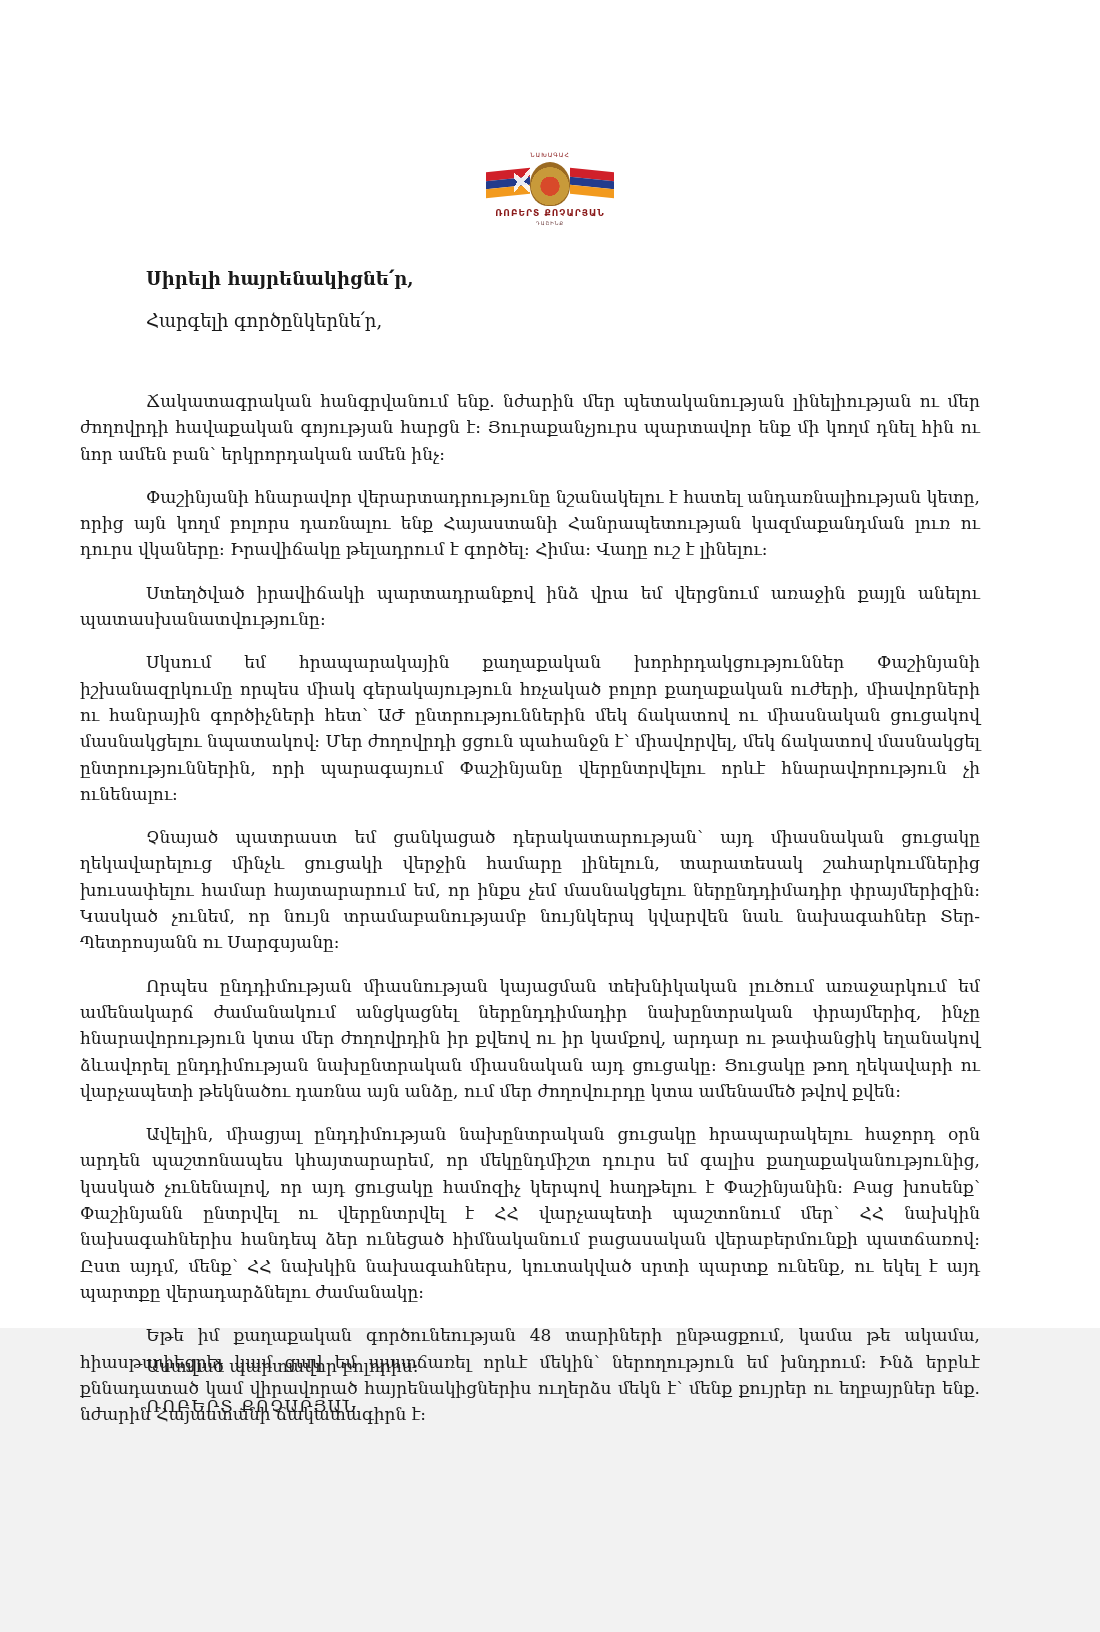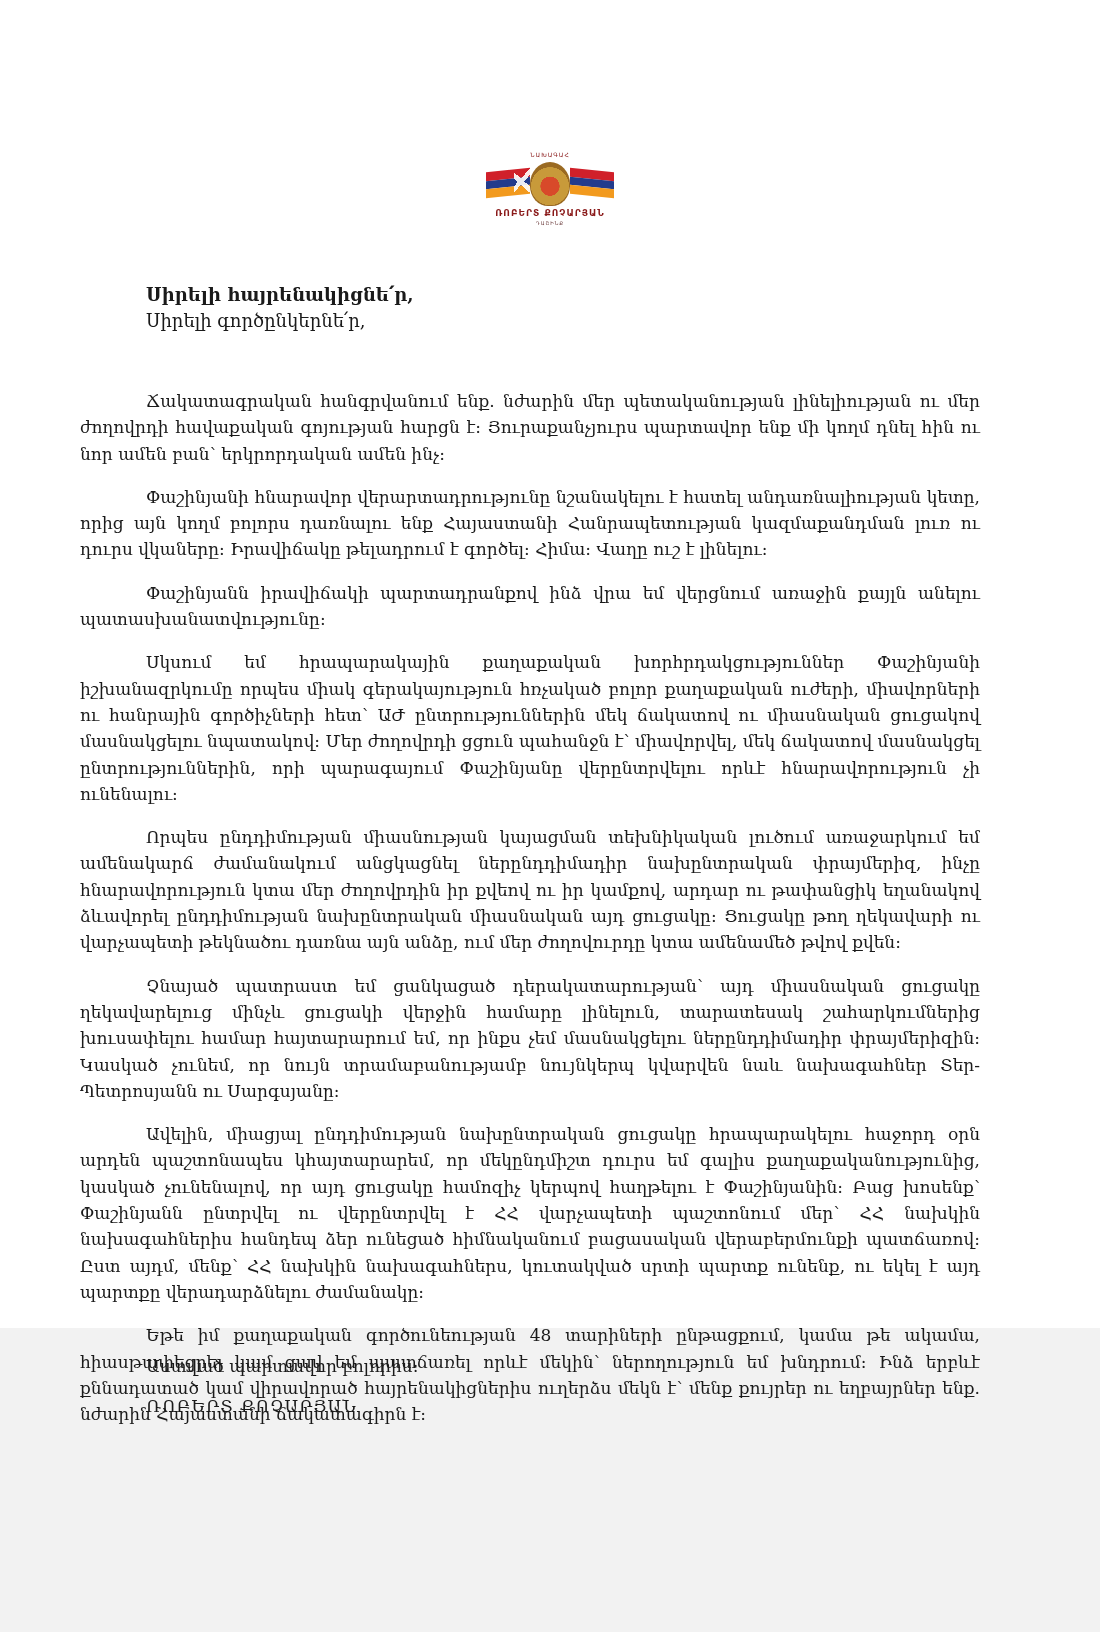--- a/index.html
+++ b/index.html
@@ -42,21 +42,21 @@
       font-family: "DejaVu Sans", sans-serif; font-size: 9px; font-weight: bold;
       color: #8a1a1a; letter-spacing: 1px; margin-top: 2px;
     }
     .logo-sub {
       font-family: "DejaVu Sans", sans-serif; font-size: 5px; color: #6a3a3a;
       letter-spacing: 1px; margin-top: 2px;
     }
     .salutation {
       position: absolute; left: 146px; font-size: 18px; line-height: 22px;
     }
-    .salutation.s1 { top: 268px; font-weight: bold; margin-top: 16px; }
+    .salutation.s1 { top: 268px; font-weight: bold; }
     .salutation.s2 { top: 310px; }
     .body {
       position: absolute; left: 80px; top: 388px; width: 916px;
       font-size: 17px; line-height: 26.3px; text-align: justify;
     }
     .body p { margin: 0 16px 17px 0; text-indent: 66px; }
     .closing { position: absolute; left: 146px; font-size: 17px; line-height: 22px; }
     .closing.c1 { top: 1355px; }
     .closing.c2 { top: 1395px; letter-spacing: 1px; }
   </style>
@@ -79,29 +79,29 @@
         <div class="s red"></div>
           <div class="s blue"></div>
           <div class="s orange"></div>
       </div>
     </div>
     <div class="logo-name">ՌՈԲԵՐՏ ՔՈՉԱՐՅԱՆ</div>
     <div class="logo-sub">ԴԱՇԻՆՔ</div>
   </div>
 
   <div class="salutation s1">Սիրելի հայրենակիցնե՛ր,</div>
-  <div class="salutation s2">Սիրելի գործընկերնե՛ր,</div>
+  <div class="salutation s2">Հարգելի գործընկերնե՛ր,</div>
 
   <div class="body">
     <p>Ճակատագրական հանգրվանում ենք. նժարին մեր պետականության լինելիության ու մեր ժողովրդի հավաքական գոյության հարցն է: Յուրաքանչյուրս պարտավոր ենք մի կողմ դնել հին ու նոր ամեն բան՝ երկրորդական ամեն ինչ:</p>
     <p>Փաշինյանի հնարավոր վերարտադրությունը նշանակելու է հատել անդառնալիության կետը, որից այն կողմ բոլորս դառնալու ենք Հայաստանի Հանրապետության կազմաքանդման լուռ ու դուրս վկաները: Իրավիճակը թելադրում է գործել: Հիմա: Վաղը ուշ է լինելու:</p>
-    <p>Փաշինյանն իրավիճակի պարտադրանքով ինձ վրա եմ վերցնում առաջին քայլն անելու պատասխանատվությունը:</p>
+    <p>Ստեղծված իրավիճակի պարտադրանքով ինձ վրա եմ վերցնում առաջին քայլն անելու պատասխանատվությունը:</p>
     <p>Սկսում եմ հրապարակային քաղաքական խորհրդակցություններ Փաշինյանի իշխանազրկումը որպես միակ գերակայություն հռչակած բոլոր քաղաքական ուժերի, միավորների ու հանրային գործիչների հետ՝ ԱԺ ընտրություններին մեկ ճակատով ու միասնական ցուցակով մասնակցելու նպատակով: Մեր ժողովրդի ցցուն պահանջն է՝ միավորվել, մեկ ճակատով մասնակցել ընտրություններին, որի պարագայում Փաշինյանը վերընտրվելու որևէ հնարավորություն չի ունենալու:</p>
+    <p>Չնայած պատրաստ եմ ցանկացած դերակատարության՝ այդ միասնական ցուցակը ղեկավարելուց մինչև ցուցակի վերջին համարը լինելուն, տարատեսակ շահարկումներից խուսափելու համար հայտարարում եմ, որ ինքս չեմ մասնակցելու ներընդդիմադիր փրայմերիզին: Կասկած չունեմ, որ նույն տրամաբանությամբ նույնկերպ կվարվեն նաև նախագահներ Տեր-Պետրոսյանն ու Սարգսյանը:</p>
     <p>Որպես ընդդիմության միասնության կայացման տեխնիկական լուծում առաջարկում եմ ամենակարճ ժամանակում անցկացնել ներընդդիմադիր նախընտրական փրայմերիզ, ինչը հնարավորություն կտա մեր ժողովրդին իր քվեով ու իր կամքով, արդար ու թափանցիկ եղանակով ձևավորել ընդդիմության նախընտրական միասնական այդ ցուցակը: Ցուցակը թող ղեկավարի ու վարչապետի թեկնածու դառնա այն անձը, ում մեր ժողովուրդը կտա ամենամեծ թվով քվեն:</p>
-    <p>Չնայած պատրաստ եմ ցանկացած դերակատարության՝ այդ միասնական ցուցակը ղեկավարելուց մինչև ցուցակի վերջին համարը լինելուն, տարատեսակ շահարկումներից խուսափելու համար հայտարարում եմ, որ ինքս չեմ մասնակցելու ներընդդիմադիր փրայմերիզին: Կասկած չունեմ, որ նույն տրամաբանությամբ նույնկերպ կվարվեն նաև նախագահներ Տեր-Պետրոսյանն ու Սարգսյանը:</p>
     <p>Ավելին, միացյալ ընդդիմության նախընտրական ցուցակը հրապարակելու հաջորդ օրն արդեն պաշտոնապես կհայտարարեմ, որ մեկընդմիշտ դուրս եմ գալիս քաղաքականությունից, կասկած չունենալով, որ այդ ցուցակը համոզիչ կերպով հաղթելու է Փաշինյանին: Բաց խոսենք՝ Փաշինյանն ընտրվել ու վերընտրվել է ՀՀ վարչապետի պաշտոնում մեր՝ ՀՀ նախկին նախագահներիս հանդեպ ձեր ունեցած հիմնականում բացասական վերաբերմունքի պատճառով: Ըստ այդմ, մենք՝ ՀՀ նախկին նախագահներս, կուտակված սրտի պարտք ունենք, ու եկել է այդ պարտքը վերադարձնելու ժամանակը:</p>
     <p>Եթե իմ քաղաքական գործունեության 48 տարիների ընթացքում, կամա թե ակամա, հիասթափեցրել կամ ցավ եմ պատճառել որևէ մեկին՝ ներողություն եմ խնդրում: Ինձ երբևէ քննադատած կամ վիրավորած հայրենակիցներիս ուղերձս մեկն է՝ մենք քույրեր ու եղբայրներ ենք. նժարին Հայաստանի ճակատագիրն է:</p>
   </div>
 
   <div class="closing c1">Աստված պարտավոր բոլորիս:</div>
   <div class="closing c2">ՌՈԲԵՐՏ ՔՈՉԱՐՅԱՆ</div>
 
 </div>
 
 </body></html>

